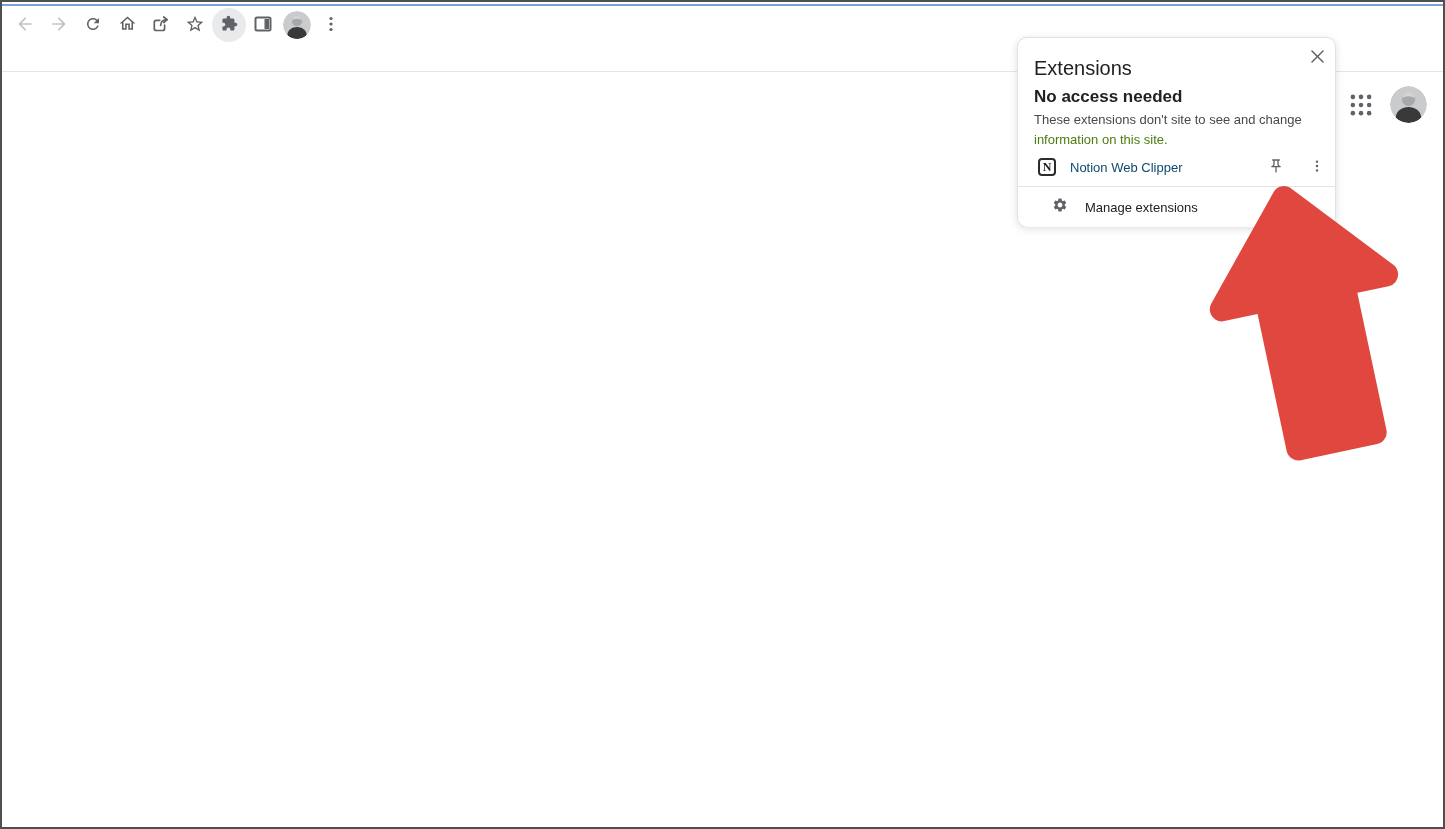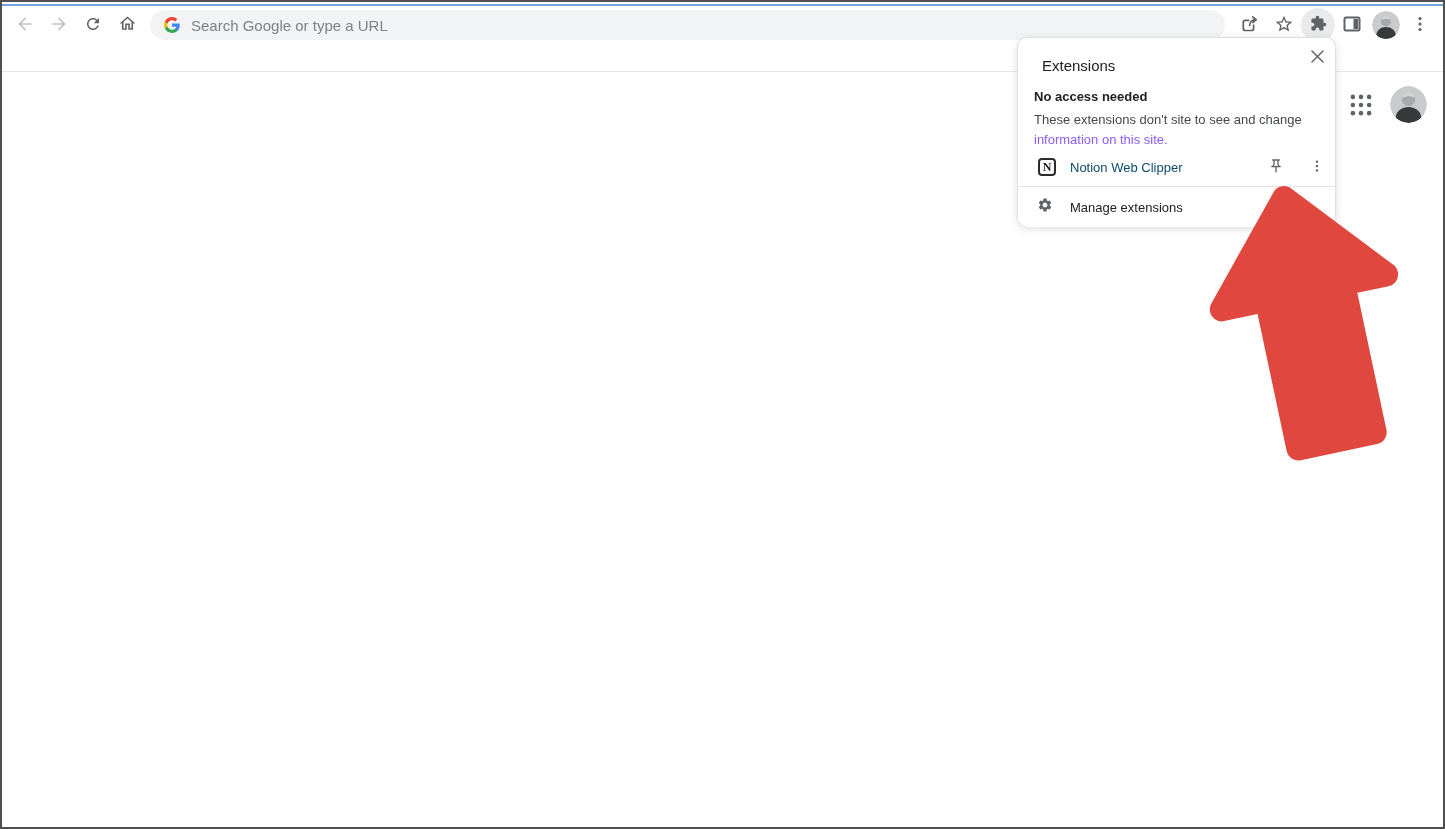--- a/index.html
+++ b/index.html
@@ -38,41 +38,41 @@
   
   .popup{
     position:absolute; left:1015px; top:35px; width:319px; height:190px;
     background:#ffffff; border:1px solid #dfe1e5; border-radius:10px;
     box-shadow:0 2px 8px rgba(0,0,0,.13); z-index:5;
   }
   .popup-close{
     position:absolute; top:5px; right:5px; width:26px; height:26px; border:none;
     background:transparent; display:flex; align-items:center; justify-content:center; cursor:pointer; padding:0;
   }
-  .popup-title{ position:absolute; left:16px; top:19px; font-size:15px; color:#202124;margin-left:8px; }
-  .popup-heading{ position:absolute; left:16px; top:51px; font-size:13px; font-weight:bold; color:#202124; line-height:16px; }
+  .popup-title{ position:absolute; left:16px; top:19px; font-size:20px; color:#202124; }
+  .popup-heading{ position:absolute; left:16px; top:51px; font-size:17px; font-weight:bold; color:#202124; line-height:16px; }
   .popup-body1{ position:absolute; left:16px; top:72px; font-size:13px; color:#45494d; line-height:20px; }
-  .popup-body2{ position:absolute; left:16px; top:92px; font-size:13px; color:#8b5cf6; line-height:20px; }
+  .popup-body2{ position:absolute; left:16px; top:92px; font-size:13px; color:#4d7c0f; line-height:20px; }
   .ext-row{
     position:absolute; left:0; top:110px; width:100%; height:38px;
     display:flex; align-items:center; padding-left:20px; cursor:pointer;
   }
   .notion-badge{
     width:18px; height:18px; border:2px solid #2b2b2b; border-radius:4px;
     display:flex; align-items:center; justify-content:center; flex:0 0 auto; background:#fff;
   }
   .notion-badge i{ font-style:normal; font-family:"Liberation Serif", serif; font-weight:bold; font-size:12px; color:#1d1d1d; line-height:1; }
   .ext-name{ margin-left:14px; font-size:13px; color:#0c4a6e; }
   .row-btn{ position:absolute; width:26px; height:26px; border:none; background:transparent; display:flex; align-items:center; justify-content:center; cursor:pointer; padding:0; }
   .pin-btn{ right:46px; top:6px; }
   .ext-menu-btn{ right:5px; top:6px; }
   .popup-divider{ position:absolute; left:0; top:148px; width:100%; height:1px; background:#e2e4e7; }
   .manage-row{
     position:absolute; left:0; top:149px; width:100%; height:40px; border-radius:0 0 10px 10px;
-    display:flex; align-items:center; padding-left:19px; cursor:pointer; background:#fff;
+    display:flex; align-items:center; padding-left:34px; cursor:pointer; background:#fff;
   }
   .manage-label{ margin-left:17px; font-size:13px; color:#202124; }
 
   
   .arrow-overlay{ position:absolute; left:0; top:0; width:1441px; height:825px; pointer-events:none; z-index:10; }
 </style>
 </head>
 <body>
 
 <div class="browser">
@@ -101,31 +101,20 @@
       </span>
     </button>
     <button class="tbtn">
       <span>
         <svg width="19" height="19" viewBox="0 0 24 24">
             <path fill="#5f6368" d="M12 5.69l5 4.5V18h-2v-6H9v6H7v-7.81l5-4.5M12 3L2 12h3v8h6v-6h2v6h6v-8h3L12 3z"></path>
           </svg>
       </span>
     </button>
 
-    <div class="omnibox">
-      <span class="g-wrap">
-        <svg width="16" height="16" viewBox="0 0 18 18">
-          <path fill="#4285F4" d="M17.64 9.2c0-.64-.06-1.25-.16-1.84H9v3.48h4.84c-.21 1.13-.84 2.08-1.8 2.72v2.26h2.92c1.7-1.57 2.68-3.88 2.68-6.62z"></path>
-          <path fill="#34A853" d="M9 18c2.43 0 4.47-.8 5.96-2.18l-2.92-2.26c-.8.54-1.84.86-3.04.86-2.34 0-4.32-1.58-5.03-3.7H.96v2.33C2.44 15.98 5.48 18 9 18z"></path>
-          <path fill="#FBBC05" d="M3.97 10.72c-.18-.54-.28-1.12-.28-1.72s.1-1.18.28-1.72V4.95H.96C.35 6.17 0 7.55 0 9s.35 2.83.96 4.05l3.01-2.33z"></path>
-          <path fill="#EA4335" d="M9 3.58c1.32 0 2.5.45 3.44 1.35l2.58-2.58C13.46.89 11.43 0 9 0 5.48 0 2.44 2.02.96 4.95l3.01 2.33C4.68 5.16 6.66 3.58 9 3.58z"></path>
-        </svg>
-      </span>
-      <span class="omnibox-text">Search Google or type a URL</span>
-    </div>
 
     <button class="tbtn">
       <span>
         <svg width="20" height="20" viewBox="0 0 20 20" fill="none" stroke="#5f6368" stroke-width="1.7" stroke-linecap="round" stroke-linejoin="round">
           <path d="M13.6 11.2v3.3a2 2 0 0 1-2 2H5.3a2 2 0 0 1-2-2V8.3a2 2 0 0 1 2-2h3.4"></path>
           <path d="M9.6 11.4c.3-3.7 2.7-5.6 6.3-5.7"></path>
           <polyline points="12.7,3.0 16.1,5.7 12.9,8.5"></polyline>
         </svg>
       </span>
     </button>

